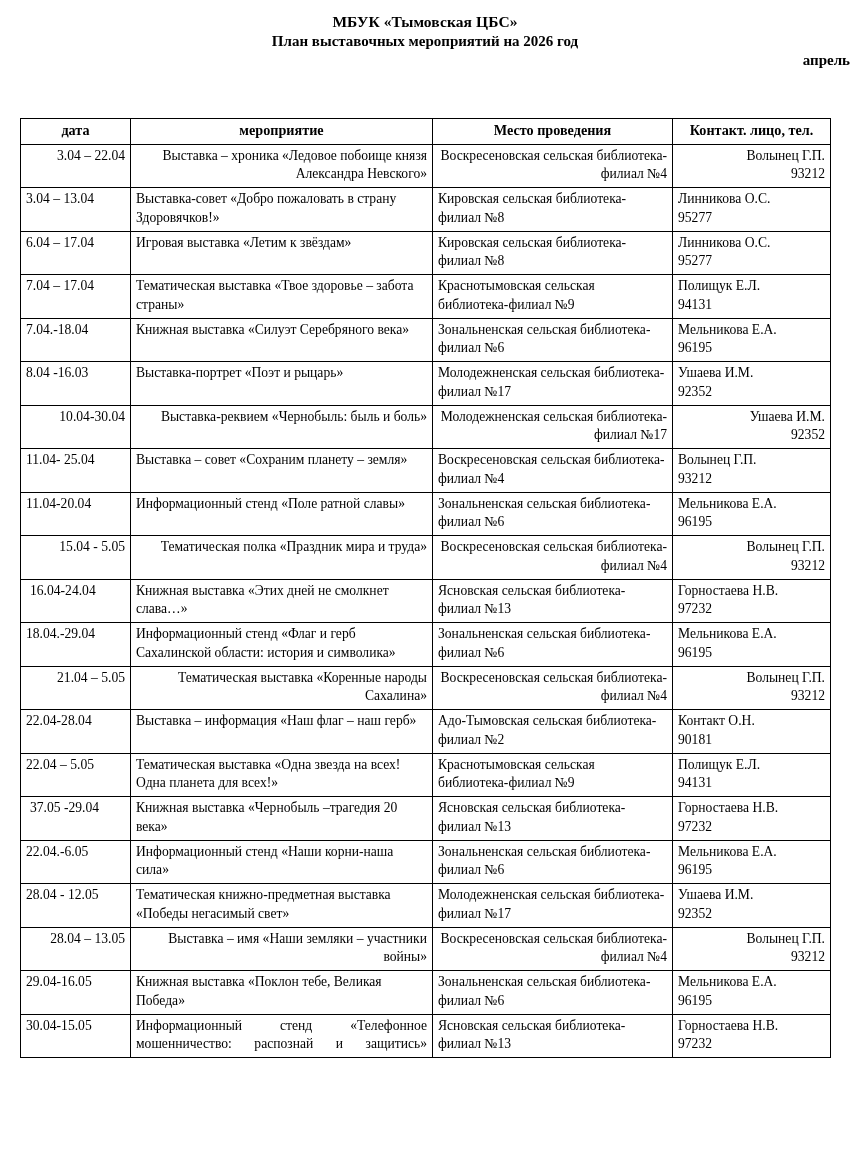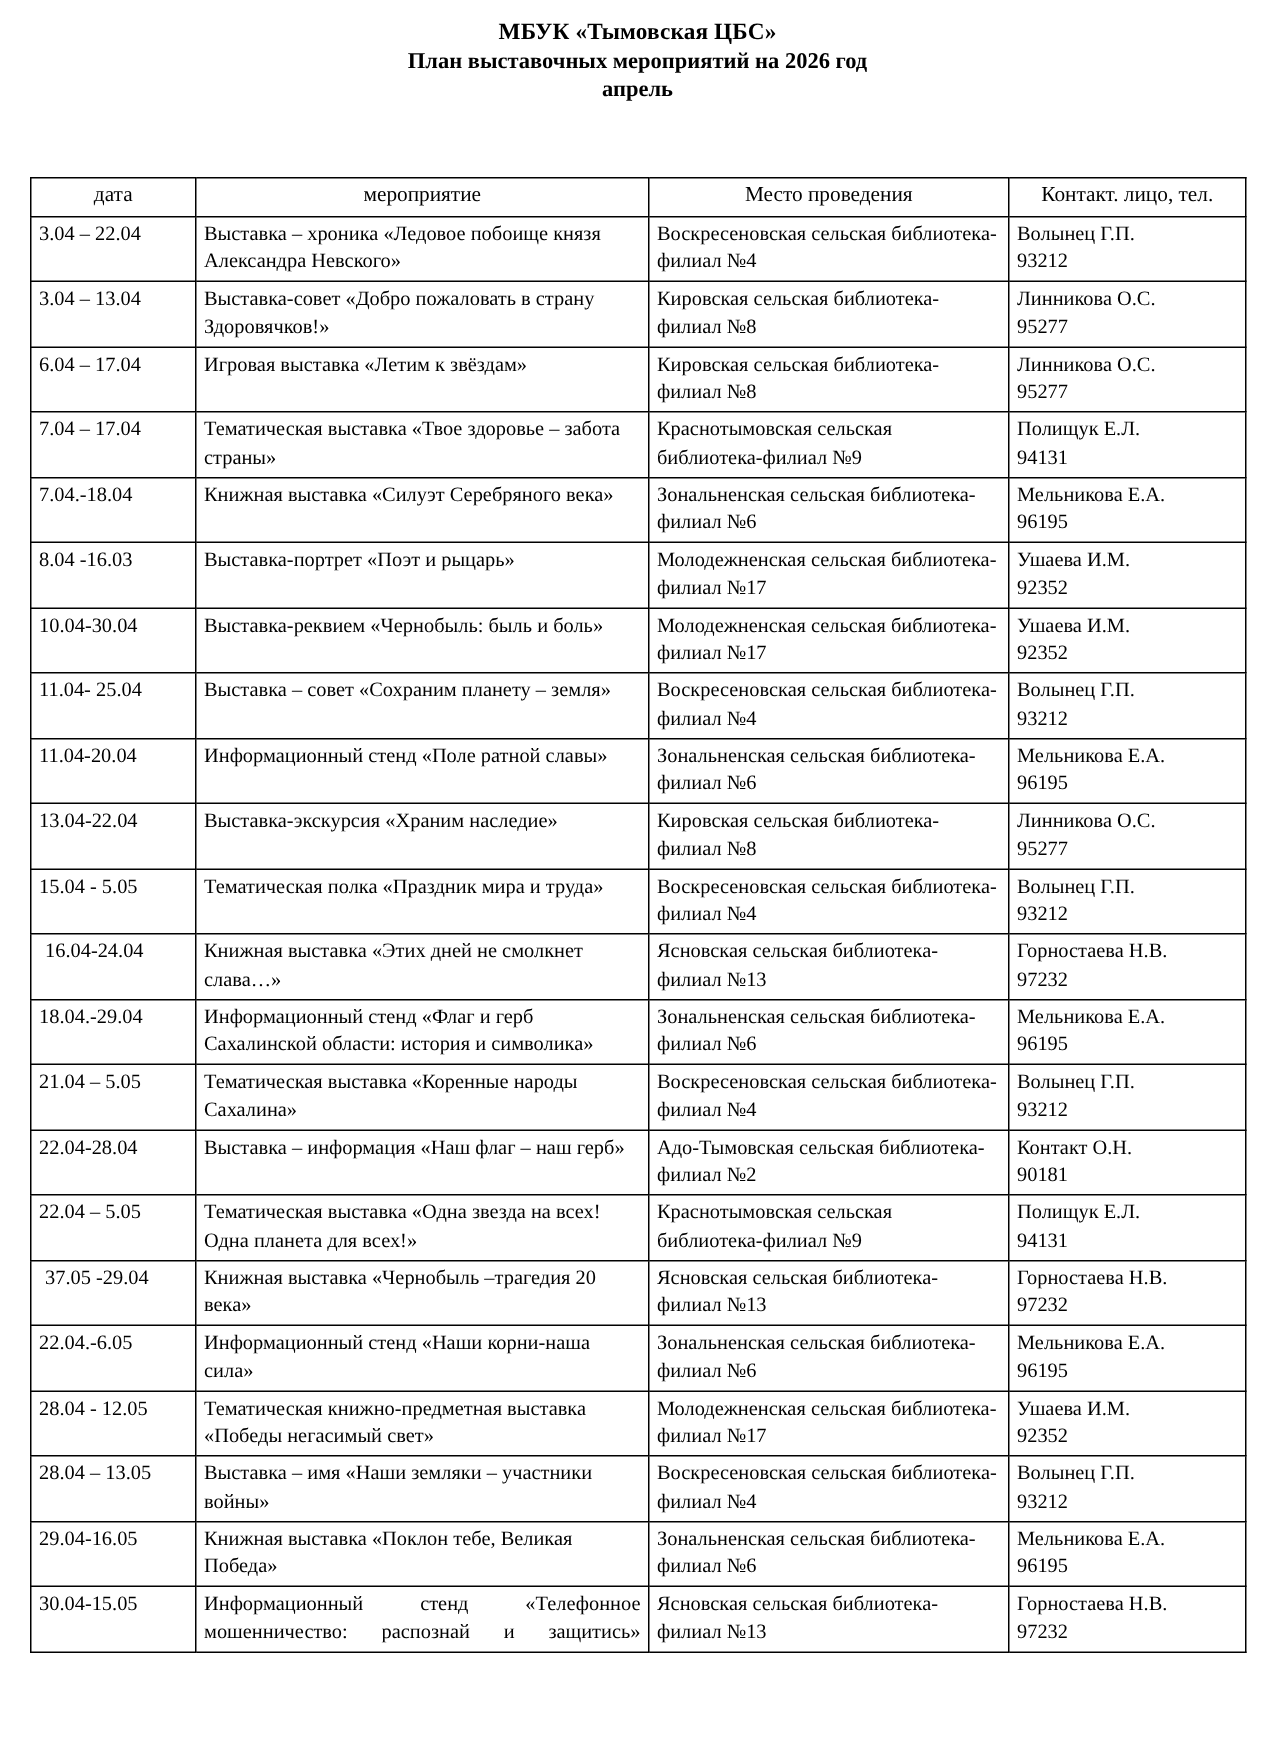--- a/index.html
+++ b/index.html
@@ -34,20 +34,21 @@
   }
   .plan-title {
     font-size: 15px;
     font-weight: bold;
     line-height: 1.32;
   }
   .plan-month {
     font-size: 15px;
     font-weight: bold;
     line-height: 1.32;
+    text-align: right;
   }
   .table-wrap {
     position: absolute;
     left: 20px;
     top: 118px;
     width: 810px;
   }
   table.schedule {
     border-collapse: collapse;
     width: 810px;
@@ -61,21 +62,21 @@
 
   table.schedule th,
   table.schedule td {
     border: 1px solid #000000;
     vertical-align: top;
     padding: 2px 5px 3px 5px;
     line-height: 1.38;
   }
   table.schedule thead th {
     text-align: center;
-    font-weight: normal;
+    font-weight: bold;
     font-size: 14.2px;
     padding-top: 2px;
     padding-bottom: 3px;
     vertical-align: middle;
   }
   td.date-cell {
     white-space: nowrap;
   }
   td.date-cell.indent {
     padding-left: 9px;
@@ -85,20 +86,21 @@
     text-align-last: justify;
   }
   .cell-line {
     display: block;
   }
   .pad-row td {
     padding-bottom: 14px;
   }
   .pad-row-sm td {
     padding-bottom: 7px;
+    text-align: right;
   }
 </style>
 </head>
 <body>
 
 <div class="page">
 
   <div class="doc-header">
     <div class="org-title">МБУК «Тымовская ЦБС»</div>
     <div class="plan-title">План выставочных мероприятий на 2026 год</div>
@@ -196,29 +198,20 @@
           </tr>
           <tr class="pad-row">
             <td class="date-cell">11.04-20.04</td>
             <td class="event-cell">Информационный стенд «Поле ратной славы»</td>
             <td>Зональненская сельская библиотека-филиал №6</td>
             <td>
               <span class="cell-line">Мельникова Е.А.</span>
               <span class="cell-line">96195</span>
             </td>
           </tr>
-          <tr class="pad-row">
-            <td class="date-cell">13.04-22.04</td>
-            <td class="event-cell">Выставка-экскурсия «Храним наследие»</td>
-            <td>Кировская сельская библиотека-филиал №8</td>
-            <td>
-              <span class="cell-line">Линникова О.С.</span>
-              <span class="cell-line">95277</span>
-            </td>
-          </tr>
           <tr class="pad-row-sm">
             <td class="date-cell">15.04 - 5.05</td>
             <td class="event-cell">Тематическая полка «Праздник мира и труда»</td>
             <td>Воскресеновская сельская библиотека-филиал №4</td>
             <td>
               <span class="cell-line">Волынец Г.П.</span>
               <span class="cell-line">93212</span>
             </td>
           </tr>
           <tr>

